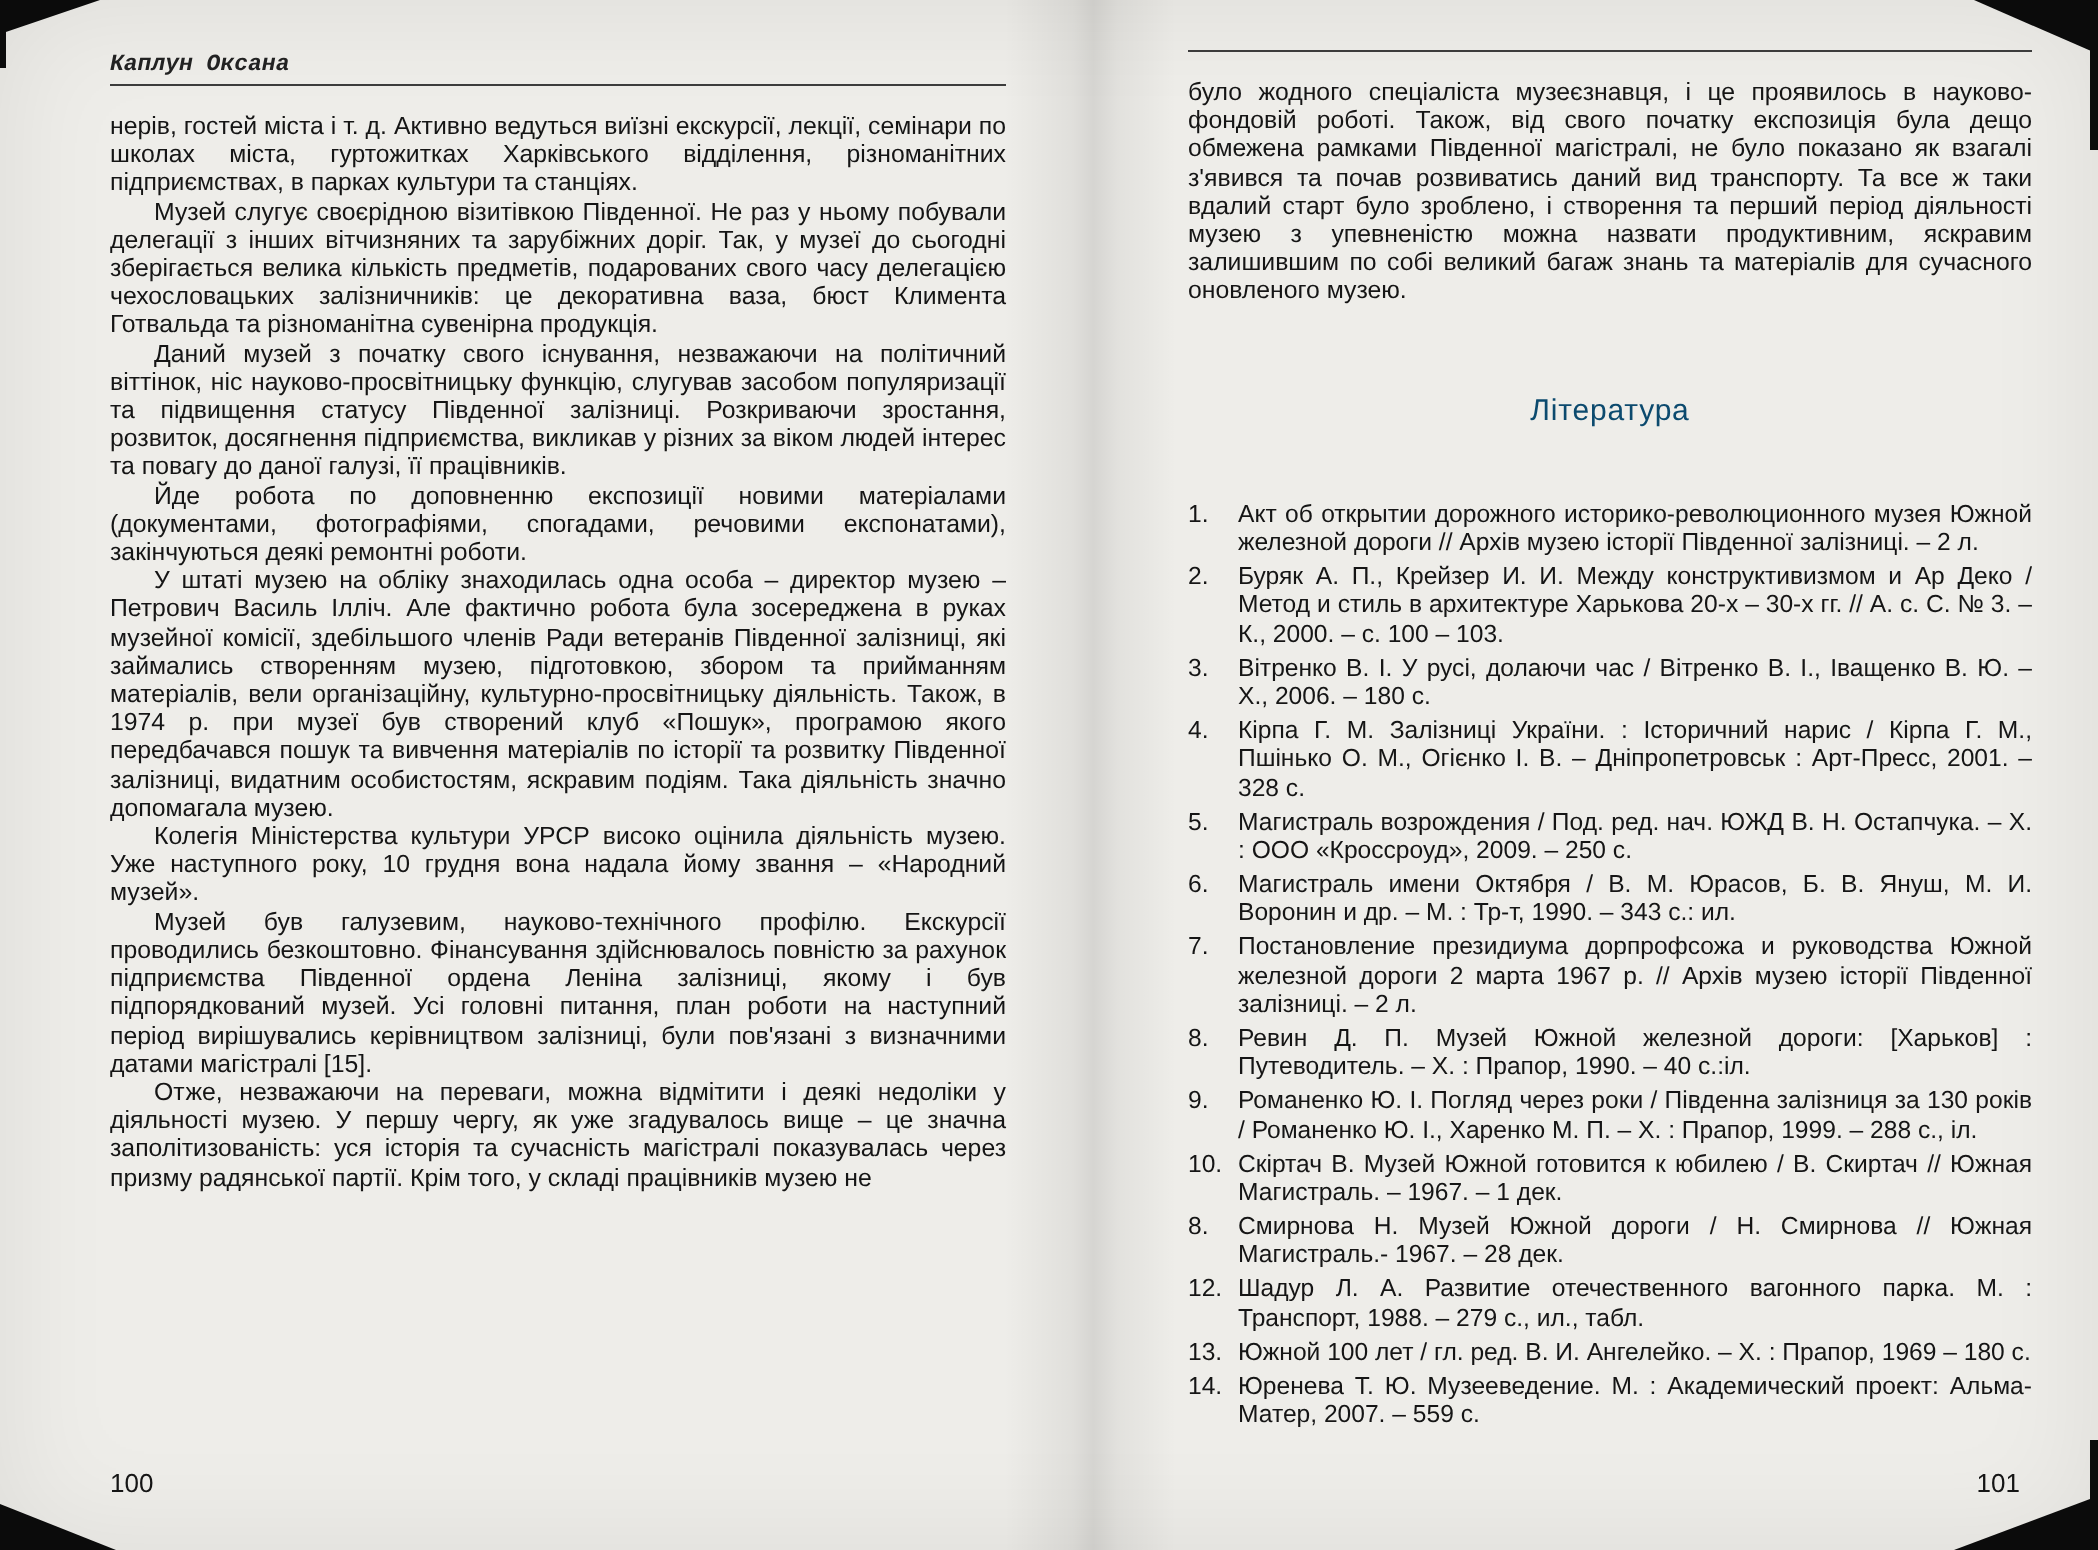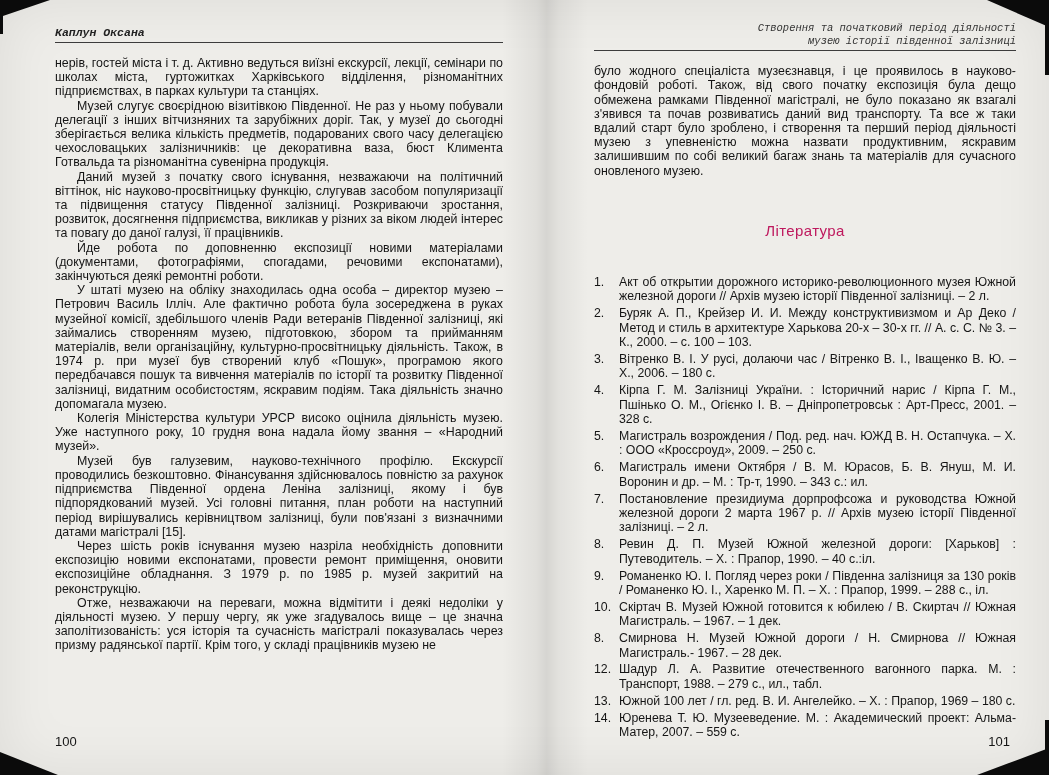--- a/index.html
+++ b/index.html
@@ -38,21 +38,21 @@
   .headrule{border-bottom:1.5px solid #3c3c3c;margin-top:3px;}
   .body-text{margin-top:13px;}
   .para{
     margin:0;text-indent:22px;
     font-size:12.4px;line-height:14.2px;text-align:justify;
     color:#151515;
   }
   .body-text p:first-of-type{text-indent:0;}
   .bib-title{
     text-align:center;font-weight:400;font-size:15px;letter-spacing:.4px;
-    margin:44px 0 36px 0;color:#be185d;
+    margin:44px 0 36px 0;color:#0c4a6e;
   }
   .refs{margin-top:0;}
   .ref{
     position:relative;padding-left:25px;margin:0 0 2.5px 0;
     font-size:12.3px;line-height:14.4px;text-align:justify;color:#151515;
   }
   .ref-num{position:absolute;left:0;top:0;width:22px;}
   .pagenum{position:absolute;bottom:26px;font-size:13px;color:#151515;}
   .pagenum.left-num{left:0;}
   .pagenum.right-num{right:6px;}
@@ -83,32 +83,27 @@
         <p class="para">Даний музей з початку свого існування, незважаючи на політичний віттінок, ніс науково-просвітницьку функцію, слугував засобом популяризації та підвищення статусу Південної залізниці. Розкриваючи зростання, розвиток, досягнення підприємства, викликав у різних за віком людей інтерес та повагу до даної галузі, її працівників.</p>
 
         <p class="para">Йде робота по доповненню експозиції новими матеріалами (документами, фотографіями, спогадами, речовими експонатами), закінчуються деякі ремонтні роботи.</p>
 
         <p class="para">У штаті музею на обліку знаходилась одна особа – директор музею – Петрович Василь Ілліч. Але фактично робота була зосереджена в руках музейної комісії, здебільшого членів Ради ветеранів Південної залізниці, які займались створенням музею, підготовкою, збором та прийманням матеріалів, вели організаційну, культурно-просвітницьку діяльність. Також, в 1974 р. при музеї був створений клуб «Пошук», програмою якого передбачався пошук та вивчення матеріалів по історії та розвитку Південної залізниці, видатним особистостям, яскравим подіям. Така діяльність значно допомагала музею.</p>
 
         <p class="para">Колегія Міністерства культури УРСР високо оцінила діяльність музею. Уже наступного року, 10 грудня вона надала йому звання – «Народний музей».</p>
 
         <p class="para">Музей був галузевим, науково-технічного профілю. Екскурсії проводились безкоштовно. Фінансування здійснювалось повністю за рахунок підприємства Південної ордена Леніна залізниці, якому і був підпорядкований музей. Усі головні питання, план роботи на наступний період вирішувались керівництвом залізниці, були пов'язані з визначними датами магістралі [15].</p>
 
-        <p class="para">Через шість років існування музею назріла необхідність доповнити експозицію новими експонатами, провести ремонт приміщення, оновити експозиційне обладнання. З 1979 р. по 1985 р. музей закритий на реконструкцію.</p>
 
         <p class="para">Отже, незважаючи на переваги, можна відмітити і деякі недоліки у діяльності музею. У першу чергу, як уже згадувалось вище – це значна заполітизованість: уся історія та сучасність магістралі показувалась через призму радянської партії. Крім того, у складі працівників музею не</p>
       </div>
     <div class="pagenum left-num">100</div>
   </div>
 
   <div class="page right">
-    <div class="running-head right-head">
-      <div>Створення та початковий період діяльності</div>
-      <div>музею історії південної залізниці</div>
-    </div>
     <div class="headrule"></div>
     <div class="body-text">
 
         <p class="para">було жодного спеціаліста музеєзнавця, і це проявилось в науково-фондовій роботі. Також, від свого початку експозиція була дещо обмежена рамками Південної магістралі, не було показано як взагалі з'явився та почав розвиватись даний вид транспорту. Та все ж таки вдалий старт було зроблено, і створення та перший період діяльності музею з упевненістю можна назвати продуктивним, яскравим залишившим по собі великий багаж знань та матеріалів для сучасного оновленого музею.</p>
       </div>
     <h2 class="bib-title">Література</h2>
     <div class="refs">
 
         <div class="ref">
           <span class="ref-num">1.</span>

